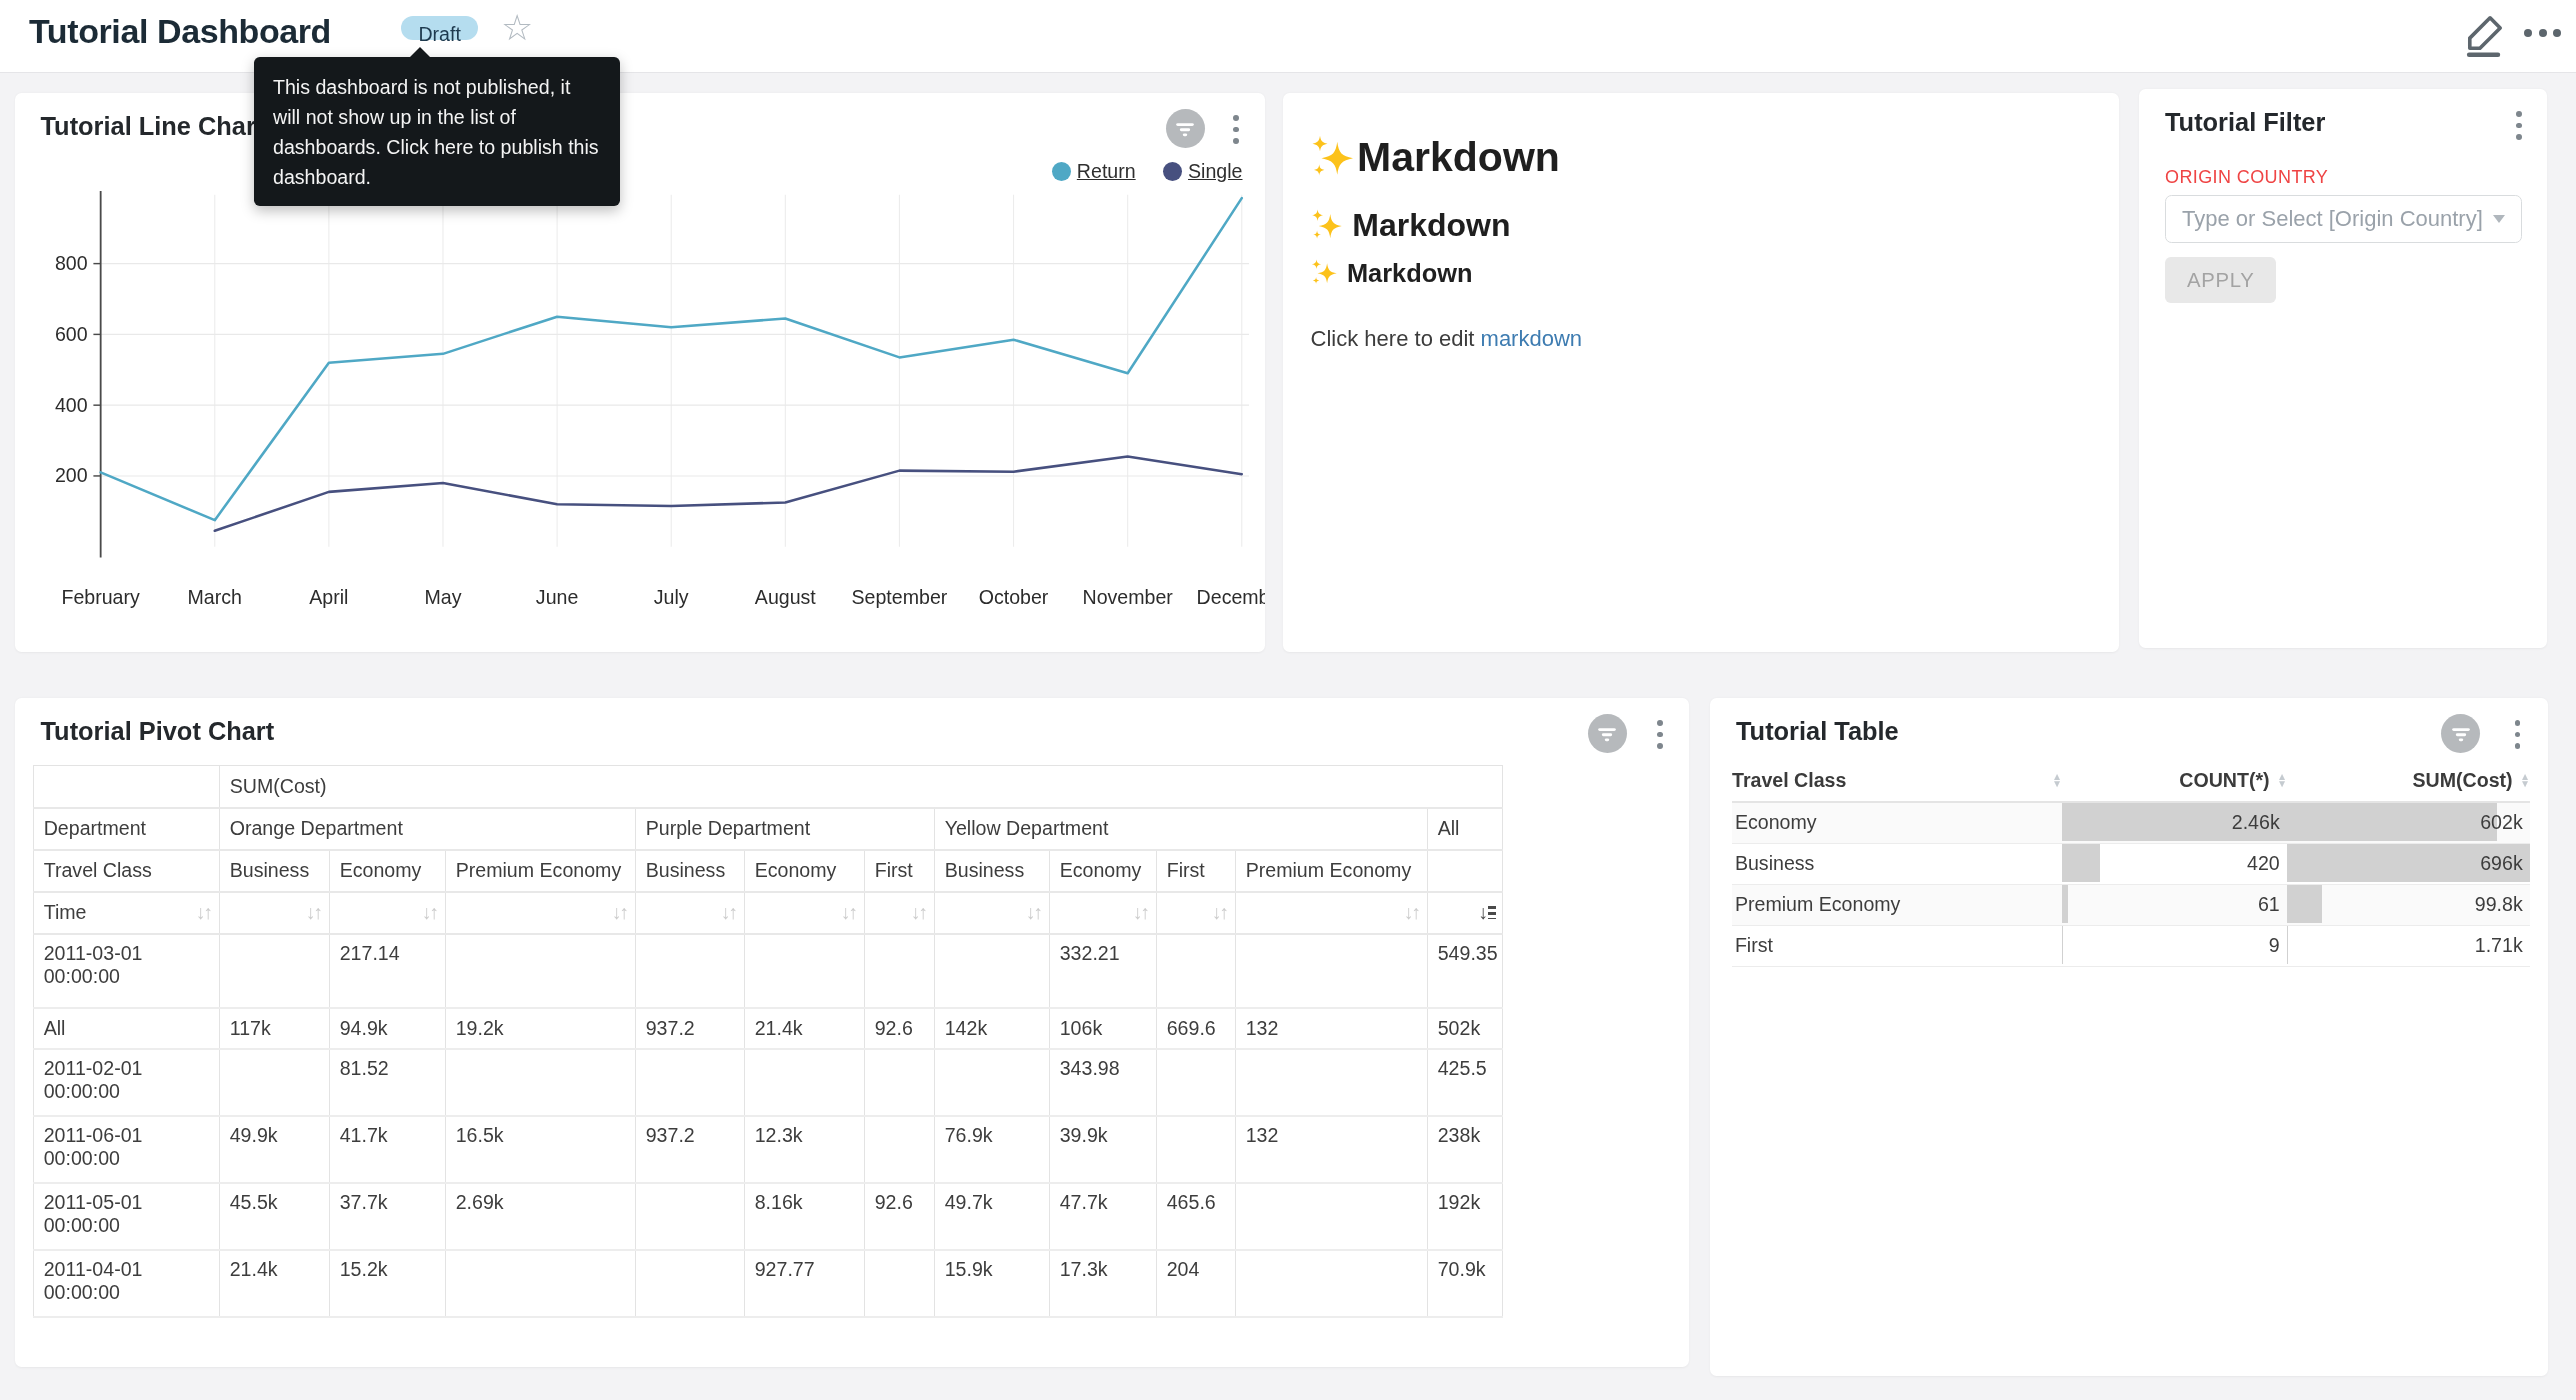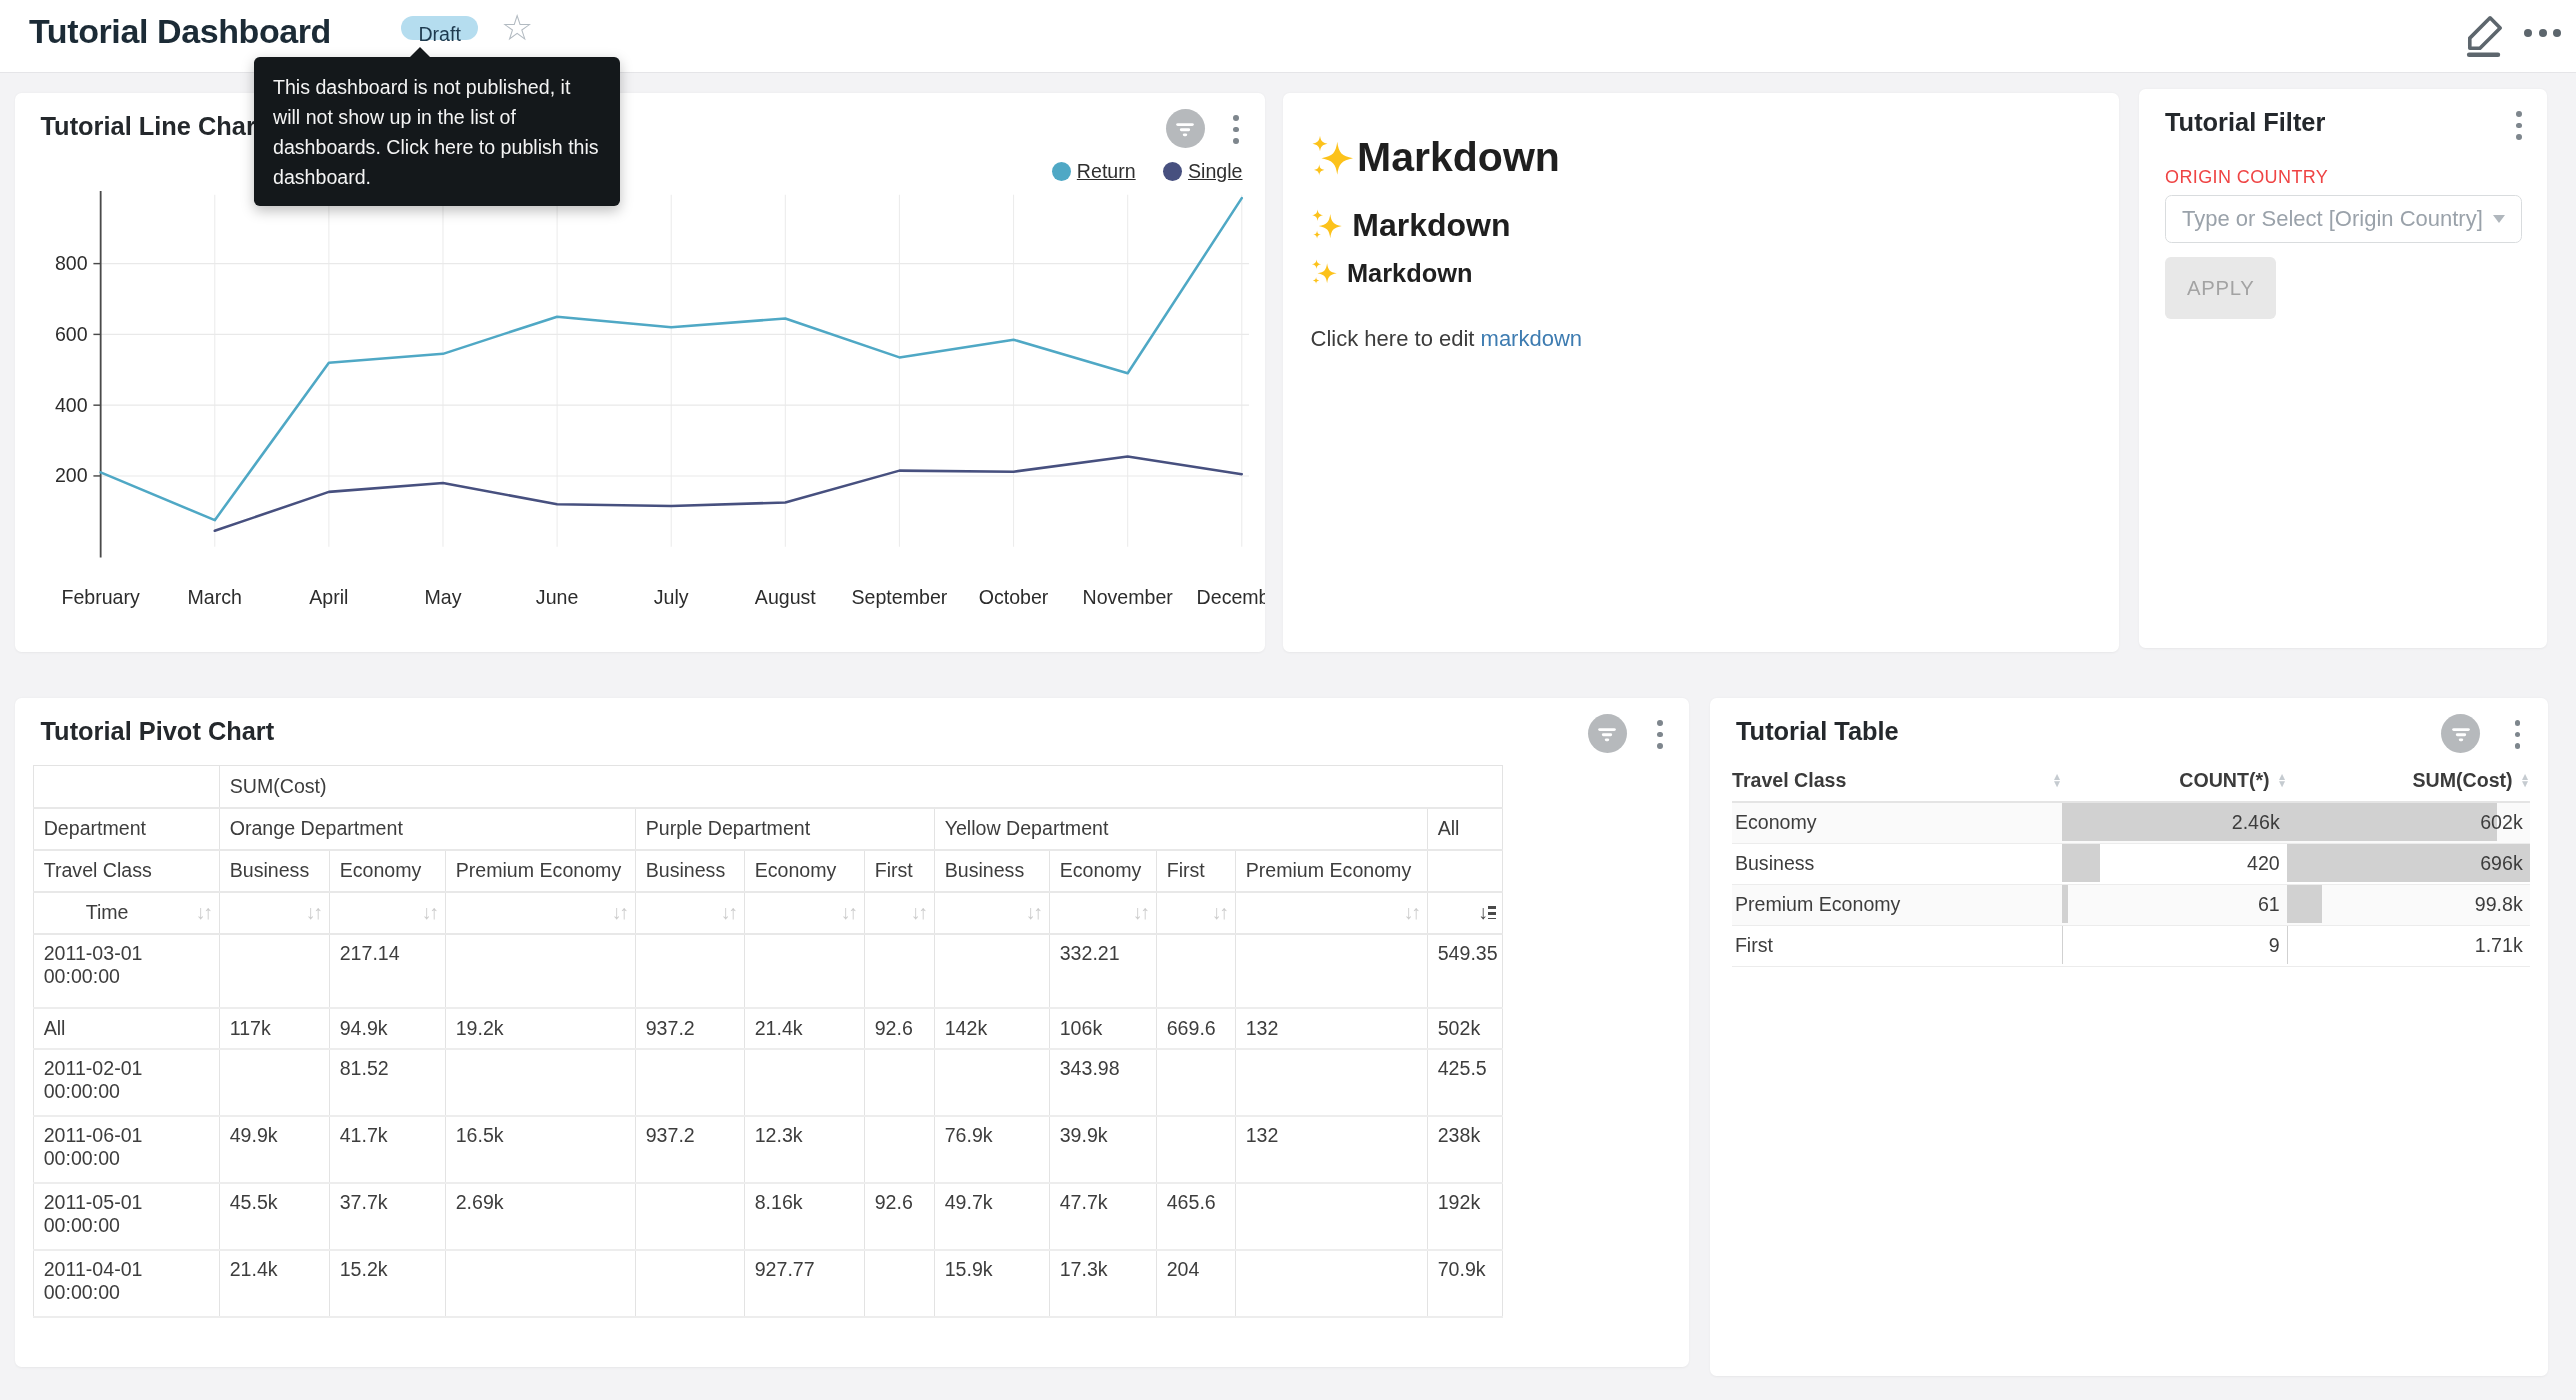--- a/index.html
+++ b/index.html
@@ -58,39 +58,39 @@
   .sparkle { flex:0 0 auto; }
   
   .filter-label { position:absolute; left:26px; top:78px; font-size:18px; color:#ef4444;
     letter-spacing:0.4px; font-weight:500; }
   .filter-select { position:absolute; left:26px; top:106px; width:357px; height:48px;
     border:1.5px solid #d9dcde; border-radius:6.5px; background:#fff;
     display:flex; align-items:center; padding:0 16px; }
   .filter-select .ph { font-size:22px; color:#9aa2aa; flex:1; white-space:nowrap; }
   .filter-select .caret { width:0; height:0; border-left:6.5px solid transparent;
     border-right:6.5px solid transparent; border-top:8px solid #b0b7bd; }
-  .apply-btn { position:absolute; left:26px; top:168px; height:62px; padding:0 22px;
+  .apply-btn { position:absolute; left:26px; top:168px; height:46px; padding:0 22px;
     background:#e8e8e8; border:none; border-radius:5.8px; color:#a3a3a3; font-size:20.3px;
     letter-spacing:0.7px; font-family:inherit; }
   
   .pivot-wrap { position:absolute; left:18px; top:67px; }
   table.pivot { border-collapse:collapse; table-layout:fixed; }
   table.pivot td { border:0.7px solid #e3e3e3; font-size:19.6px; color:#3d3d3d;
     padding:7.3px 0 7.3px 10.2px; vertical-align:top; background:#fff; overflow:hidden; white-space:nowrap; }
   table.pivot tr.hrow td { height:42px; vertical-align:middle; border-bottom:2.9px solid #e8e8e8; }
   table.pivot tr.drow td { border-bottom:2.2px solid #ededed; }
   table.pivot tr.r-tall td { height:74px; }
   table.pivot tr.r-mid  td { height:67px; }
   table.pivot tr.r-short td { height:41px; vertical-align:middle; }
   .sorters { float:right; margin-right:7.3px; color:#cccccc; font-size:19.6px; letter-spacing:-2.2px; }
   .sort-active { float:right; margin-right:5.8px; color:#4a4a4a; font-weight:700; font-size:19.6px;
     display:inline-flex; align-items:center; letter-spacing:-1.5px; }
   .sort-active .bars { display:inline-block; width:7.3px; height:13.8px; margin-left:1.5px;
     background:repeating-linear-gradient(to bottom,#4a4a4a 0 2.9px,transparent 2.9px 5.8px); }
-  .time-flex { display:flex; justify-content:space-between; align-items:center; padding-right:0;margin-left:42px; }
+  .time-flex { display:flex; justify-content:space-between; align-items:center; padding-right:0; }
   
   .dt-wrap { position:absolute; left:22px; top:62px; width:798px; }
   table.dt { border-collapse:collapse; table-layout:fixed; width:798px; }
   table.dt th { font-size:19.6px; color:#3b3b3b; font-weight:700; height:42px;
     border-bottom:2.2px solid #e4e4e4; padding:0; }
   table.dt td { font-size:19.6px; color:#3d3d3d; height:41px; padding:0;
     border-bottom:1.5px solid #ececec; position:relative; }
   table.dt tr.odd td { background:#fafafa; }
   .th-inner { display:flex; align-items:center; }
   .th-left  { justify-content:flex-start; }

